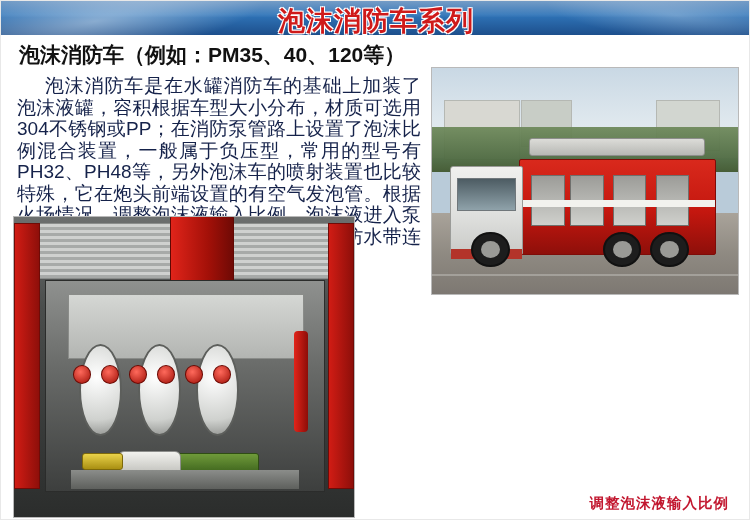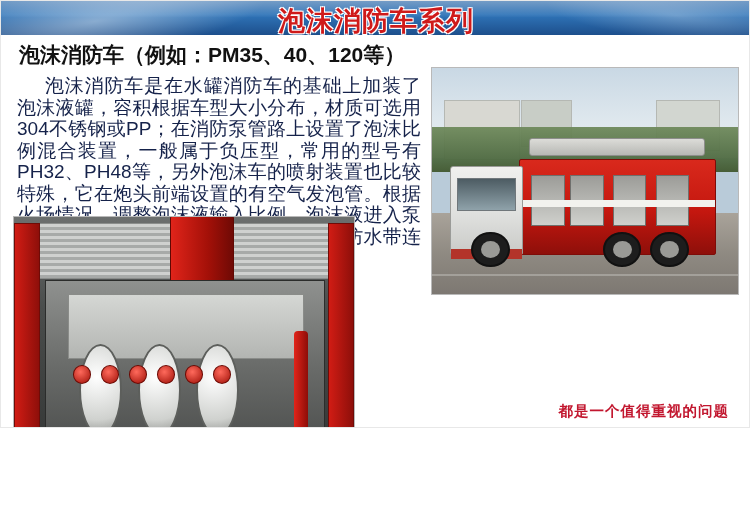--- a/index.html
+++ b/index.html
@@ -9,21 +9,21 @@
   body {
     width: 750px;
     height: 520px;
     overflow: hidden;
     background: #ffffff;
     font-family: "Liberation Sans", sans-serif;
   }
   .page {
     position: relative;
     width: 750px;
-    height: 428px;
+    height: 520px;
     background: #ffffff;
     border: 1px solid #e8e8e8;
     box-sizing: border-box;
     overflow: hidden;
   }
 
   
   .header-band {
     position: absolute;
     left: 0;
@@ -372,15 +372,15 @@
       </div>
       <div class="hose-red"></div>
       <div class="pipe-green"></div>
       <div class="pipe-white"></div>
       <div class="pipe-yellow"></div>
       <div class="floor"></div>
     </div>
   </div>
 
 
-  <div class="footer-brand">都是一个值得重视的问题</div>
+  <div class="footer-brand">调整泡沫液输入比例</div>
 
 </div>
 
 </body></html>

